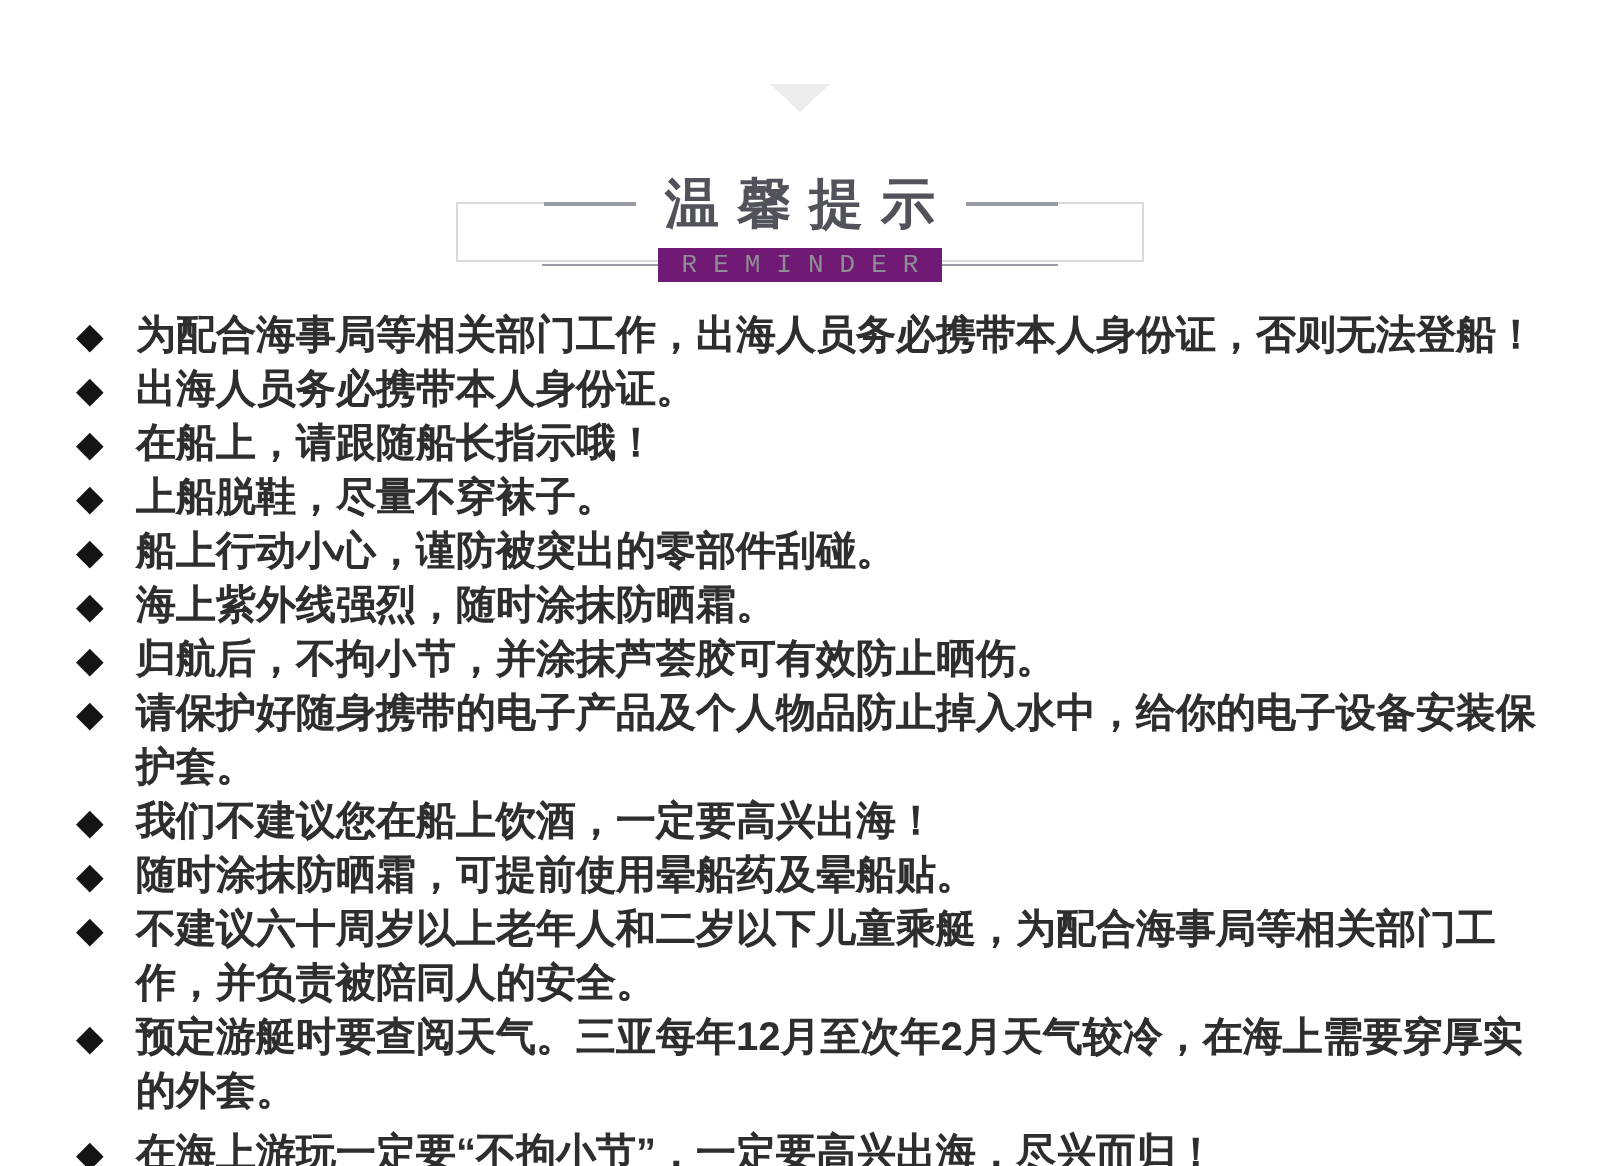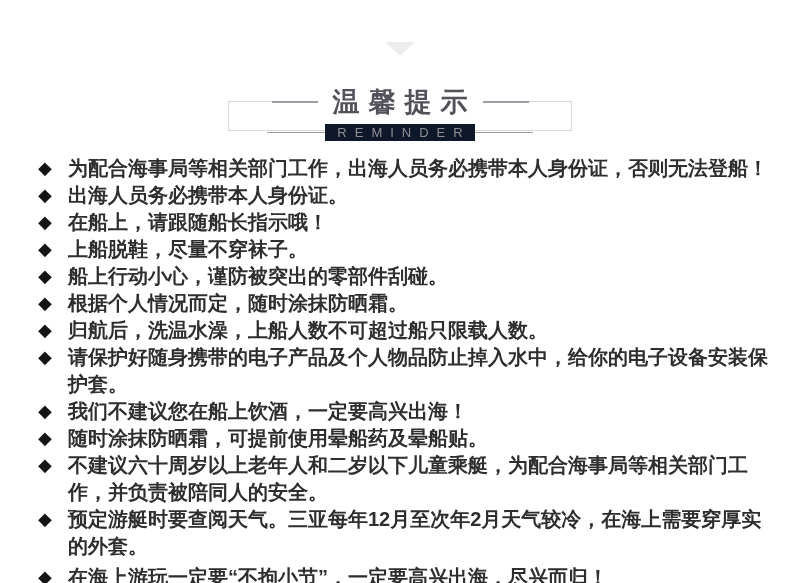--- a/index.html
+++ b/index.html
@@ -69,23 +69,24 @@
     display: flex;
     align-items: center;
     justify-content: center;
     z-index: 1;
   }
   .subtitle {
     font-size: 13px;
     line-height: 17px;
     letter-spacing: 8px;
     color: #8e8e93;
-    background: #0f172a;
+    background: #701a75;
     padding: 0 4px 0 12px;
     white-space: nowrap;
+    font-family: Liberation Mono, monospace;
   }
   .dash {
     height: 2px;
     width: 46px;
     background: #9a9da3;
   }
   .dash-sub {
     height: 1px;
     width: 58px;
     background: #9a9da3;
@@ -156,25 +157,25 @@
     <li class="tip">
       <span class="bullet">◆</span>
       <span class="tip-text">上船脱鞋，尽量不穿袜子。</span>
     </li>
     <li class="tip">
       <span class="bullet">◆</span>
       <span class="tip-text">船上行动小心，谨防被突出的零部件刮碰。</span>
     </li>
     <li class="tip">
       <span class="bullet">◆</span>
-      <span class="tip-text">根据个人情况而定，随时涂抹防晒霜。</span>
-    </li>
-    <li class="tip">
-      <span class="bullet">◆</span>
-      <span class="tip-text">归航后，洗温水澡，上船人数不可超过船只限载人数。</span>
+      <span class="tip-text">海上紫外线强烈，随时涂抹防晒霜。</span>
+    </li>
+    <li class="tip">
+      <span class="bullet">◆</span>
+      <span class="tip-text">归航后，不拘小节，并涂抹芦荟胶可有效防止晒伤。</span>
     </li>
     <li class="tip">
       <span class="bullet">◆</span>
       <span class="tip-text">请保护好随身携带的电子产品及个人物品防止掉入水中，给你的电子设备安装保护套。</span>
     </li>
     <li class="tip">
       <span class="bullet">◆</span>
       <span class="tip-text">我们不建议您在船上饮酒，一定要高兴出海！</span>
     </li>
     <li class="tip">

